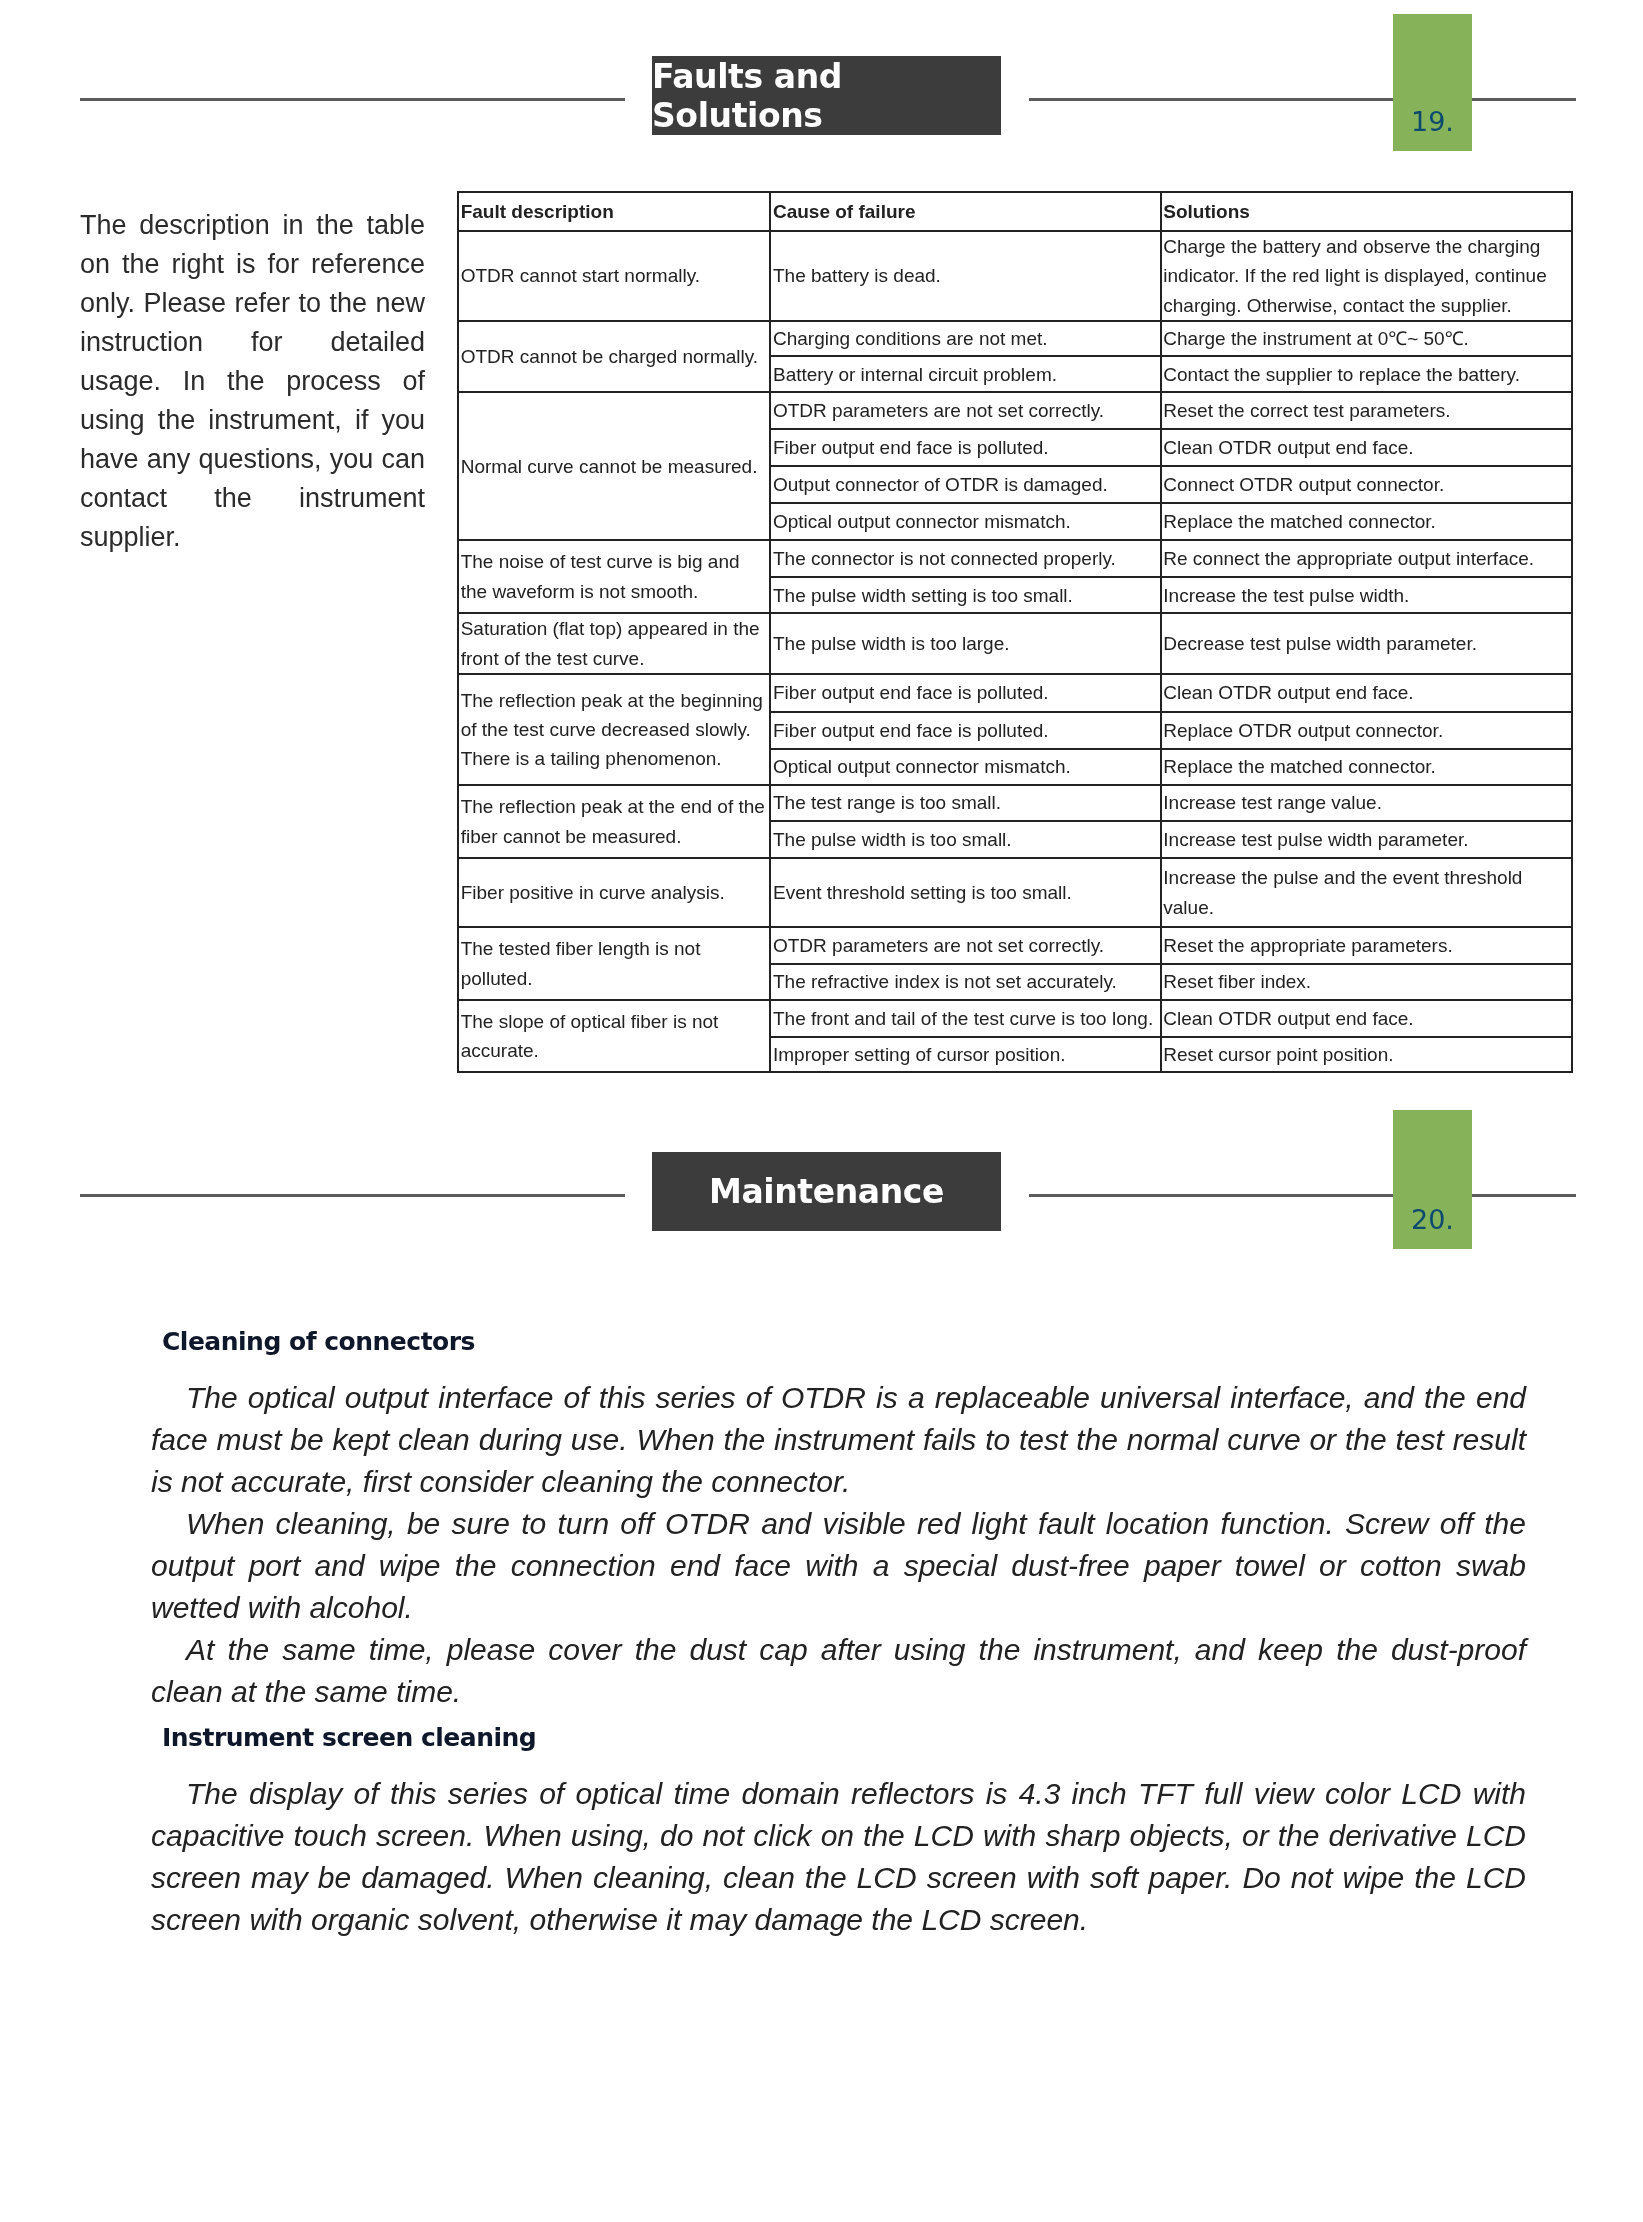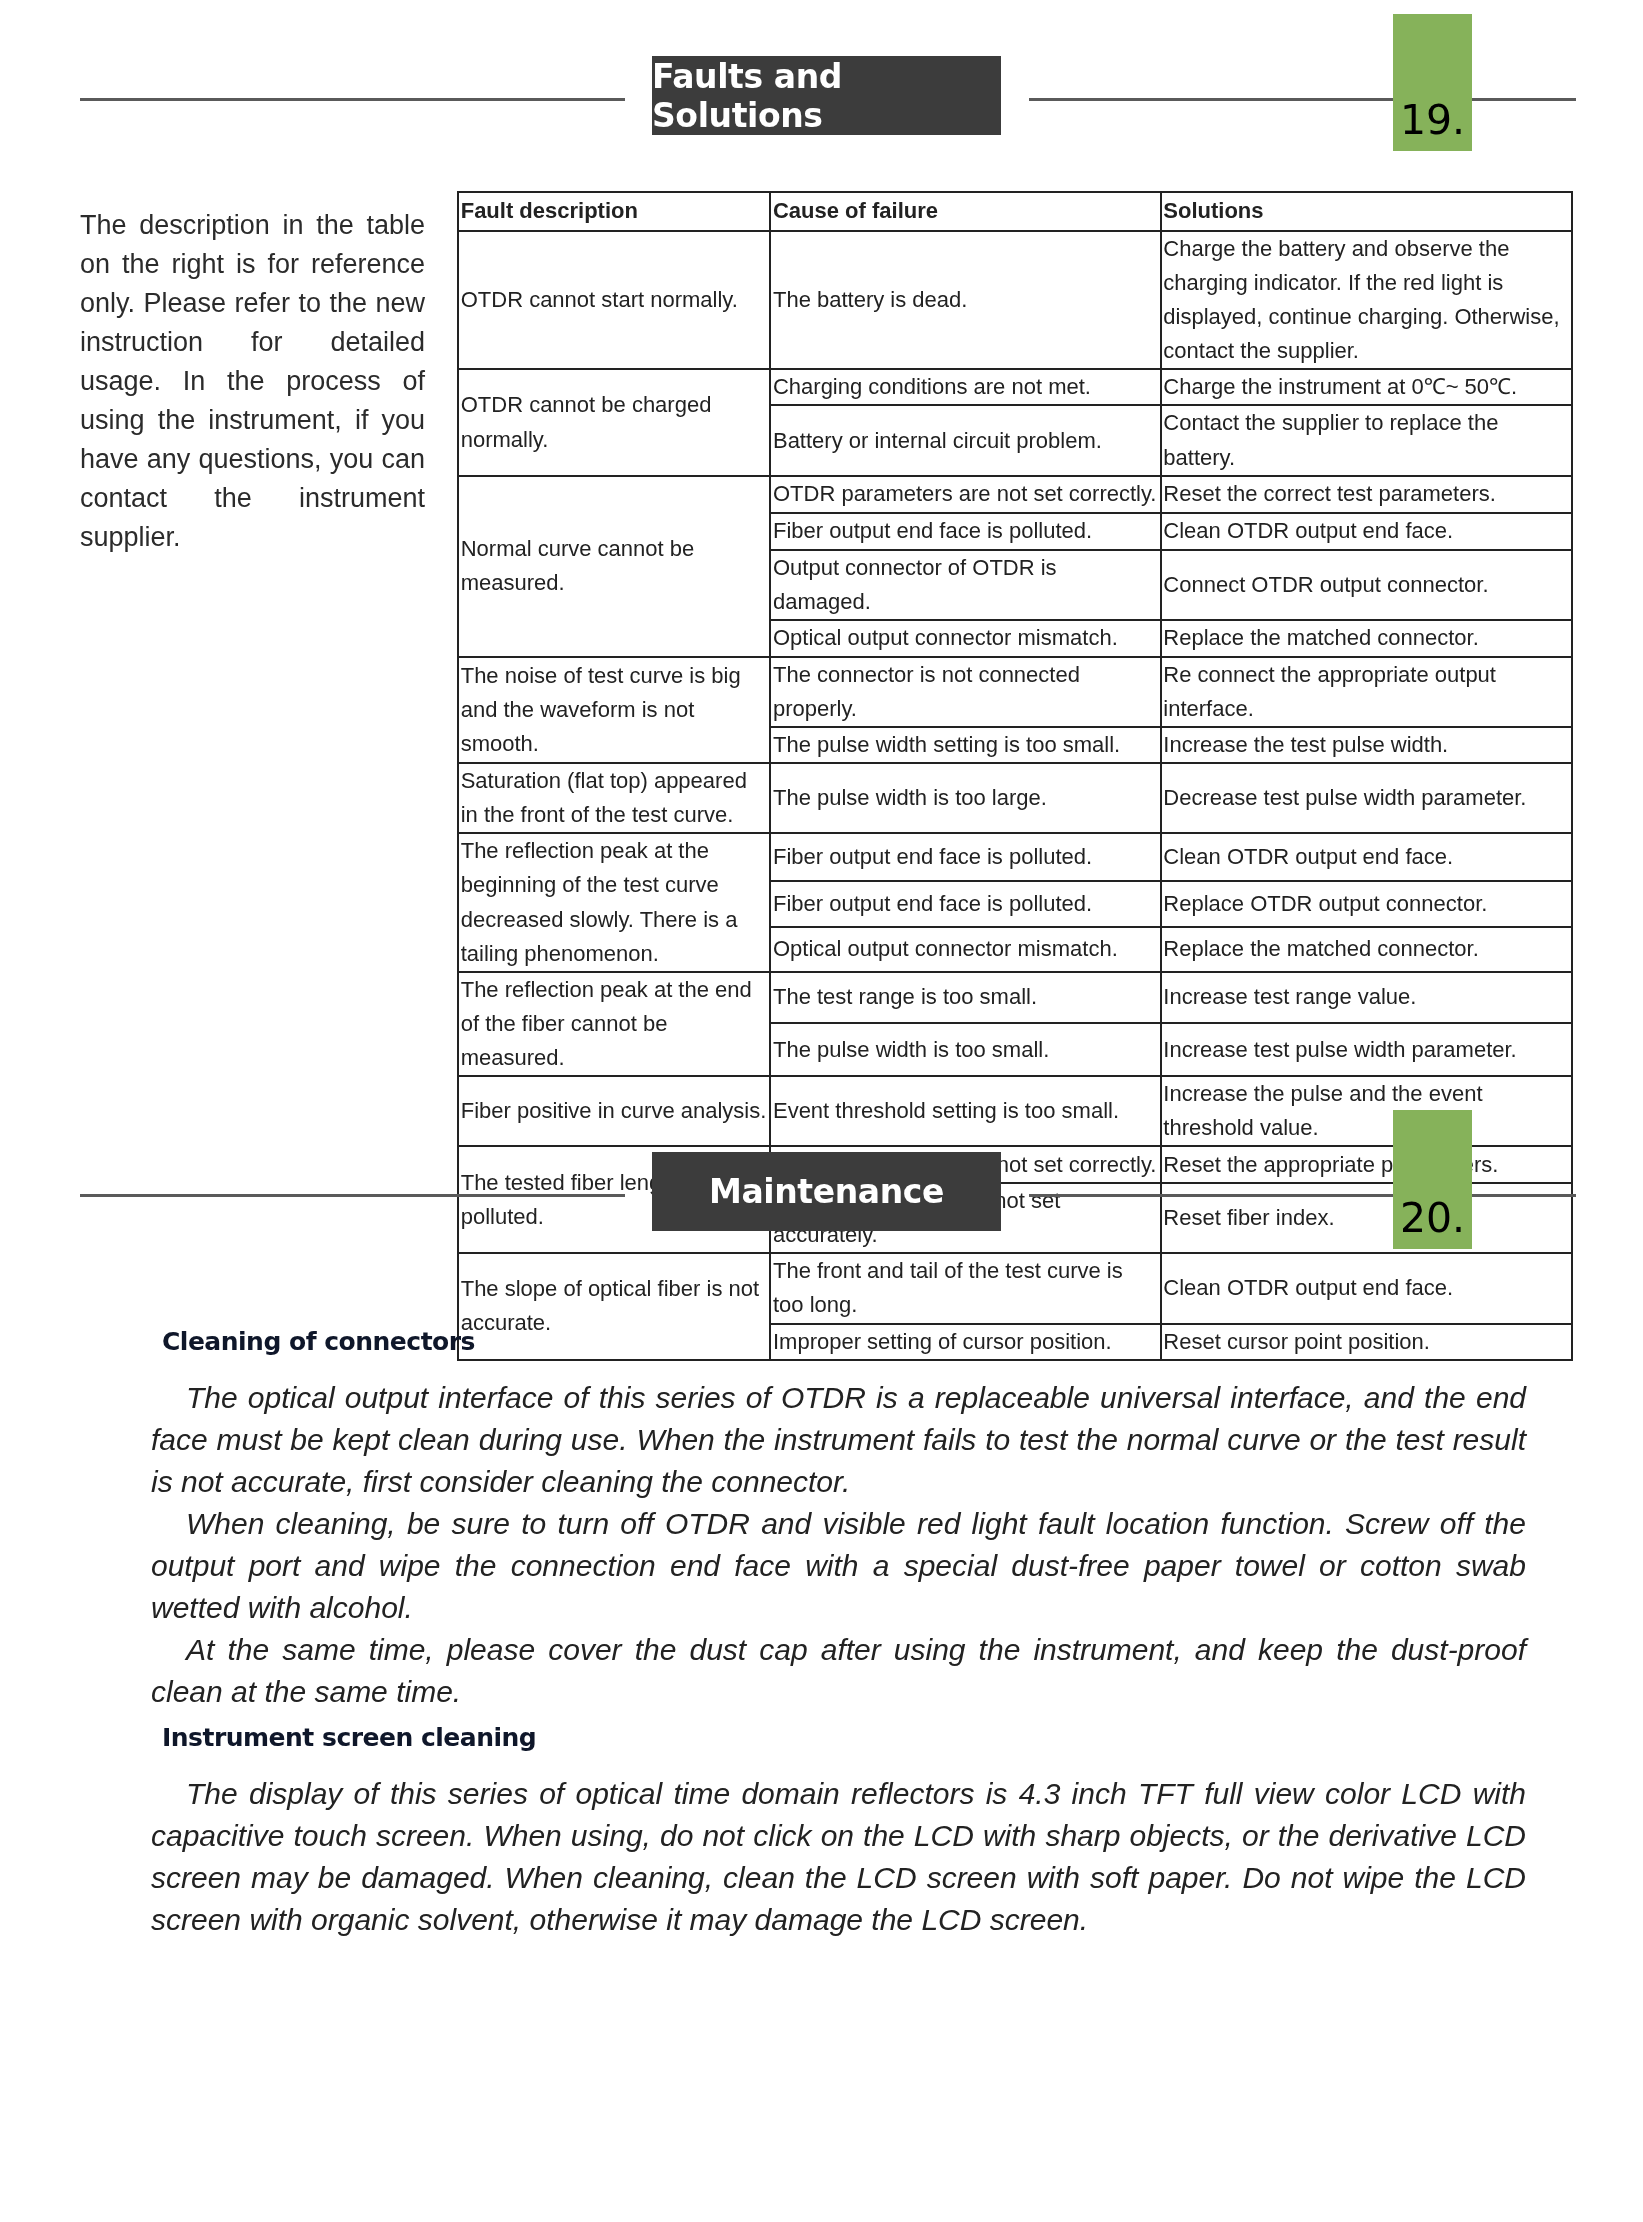--- a/index.html
+++ b/index.html
@@ -3,29 +3,29 @@
 <meta charset="utf-8">
 <style>
   html, body { margin: 0; padding: 0; background: #ffffff; }
   body { width: 1644px; height: 2223px; position: relative; overflow: hidden;
          font-family: "Liberation Sans", sans-serif; color: #231f20; }
   .hline { position: absolute; height: 2.6px; background: #5a5a5a; }
   .title-box { position: absolute; background: #3c3c3c; color: #ffffff;
                font-family: "DejaVu Sans", sans-serif; font-weight: bold;
                display: flex; align-items: center; justify-content: center;
                font-size: 33px; letter-spacing: -0.4px; }
-  .page-tab { position: absolute; background: #86b25a; color: #000000;
+  .page-tab { position: absolute; background: #86b25a; color: #0c4a6e;
               font-family: "DejaVu Sans", sans-serif;
               display: flex; align-items: flex-end; justify-content: center;
-              font-size: 41px; padding-bottom: 7px; box-sizing: border-box; }
+              font-size: 27px; padding-bottom: 14px; box-sizing: border-box; }
   .side-note { position: absolute; left: 80px; top: 190px; width: 345px;
                font-size: 27px; line-height: 39px; text-align: justify;
                color: #2b2b2b; margin-top: 16px; }
   table.faults { position: absolute; left: 457px; top: 191px; width: 1116px;
-                 border-collapse: collapse; font-size: 22px; color: #222; table-layout: fixed; }
+                 border-collapse: collapse; font-size: 19px; color: #222; table-layout: fixed; }
   table.faults td, table.faults th { border: 2.2px solid #222; padding: 0 1.7px; vertical-align: middle;
                  text-align: left; line-height: 1.55; }
   table.faults th { font-weight: bold; height: 37px; }
   .col1 { width: 312px; } .col2 { width: 390px; } .col3 { width: 411px; }
   .maint { position: absolute; left: 151px; top: 1306px; width: 1375px; }
   .maint h2 { margin: 11px; font-family: "DejaVu Sans", sans-serif; font-weight: bold;
               font-size: 25px; line-height: 49px; color: #0f172a; letter-spacing: -0.5px; }
   .maint p { margin: 0; font-size: 30px; line-height: 42px; text-align: justify;
              text-indent: 35px; color: #222; font-style: italic; }
 </style>

